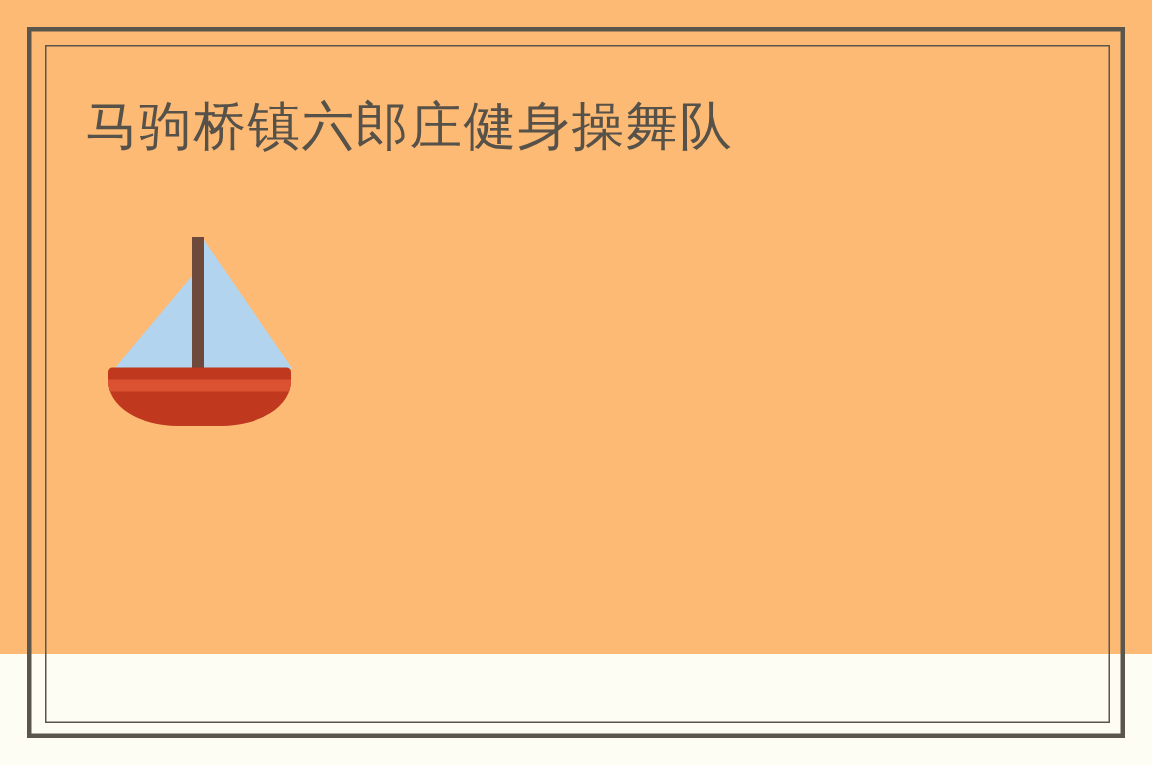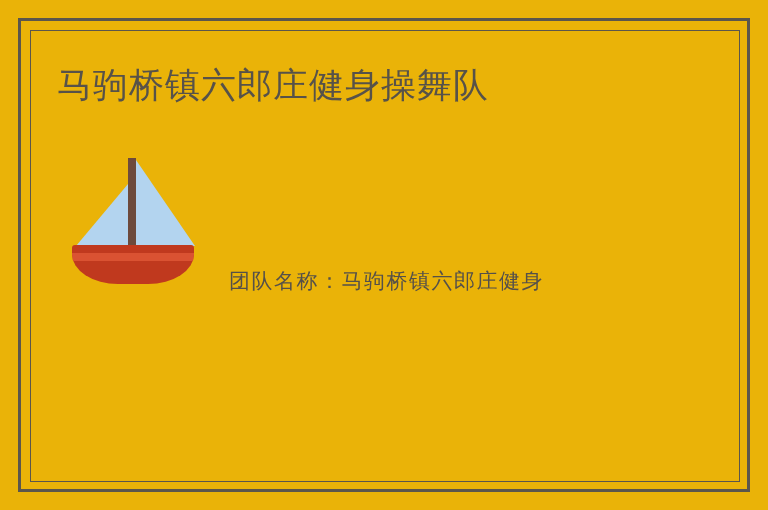--- a/index.html
+++ b/index.html
@@ -10,22 +10,22 @@
     width: 768px;
     height: 510px;
     background: #fdfdf3;
     font-family: "Liberation Sans", sans-serif;
     overflow: hidden;
   }
 
   #card {
     position: relative;
     width: 768px;
-    height: 510px;
-    background: #eab308;
+    height: 436px;
+    background: #fdba74;
     box-sizing: border-box;
   }
 
   
   #frame-outer {
     position: absolute;
     left: 18px;
     top: 18px;
     width: 732px;
     height: 474px;
@@ -141,19 +141,18 @@
   <div id="boat-illustration">
     <div id="sail-left"></div>
     <div id="sail-right"></div>
     <div id="mast"></div>
     <div id="hull">
       <div id="hull-stripe"></div>
     </div>
   </div>
 
   <div id="details-text">
-    <span class="detail-line">团队名称：马驹桥镇六郎庄健身</span>
     
     
     
   </div>
 
 </div>
 
 </body></html>

